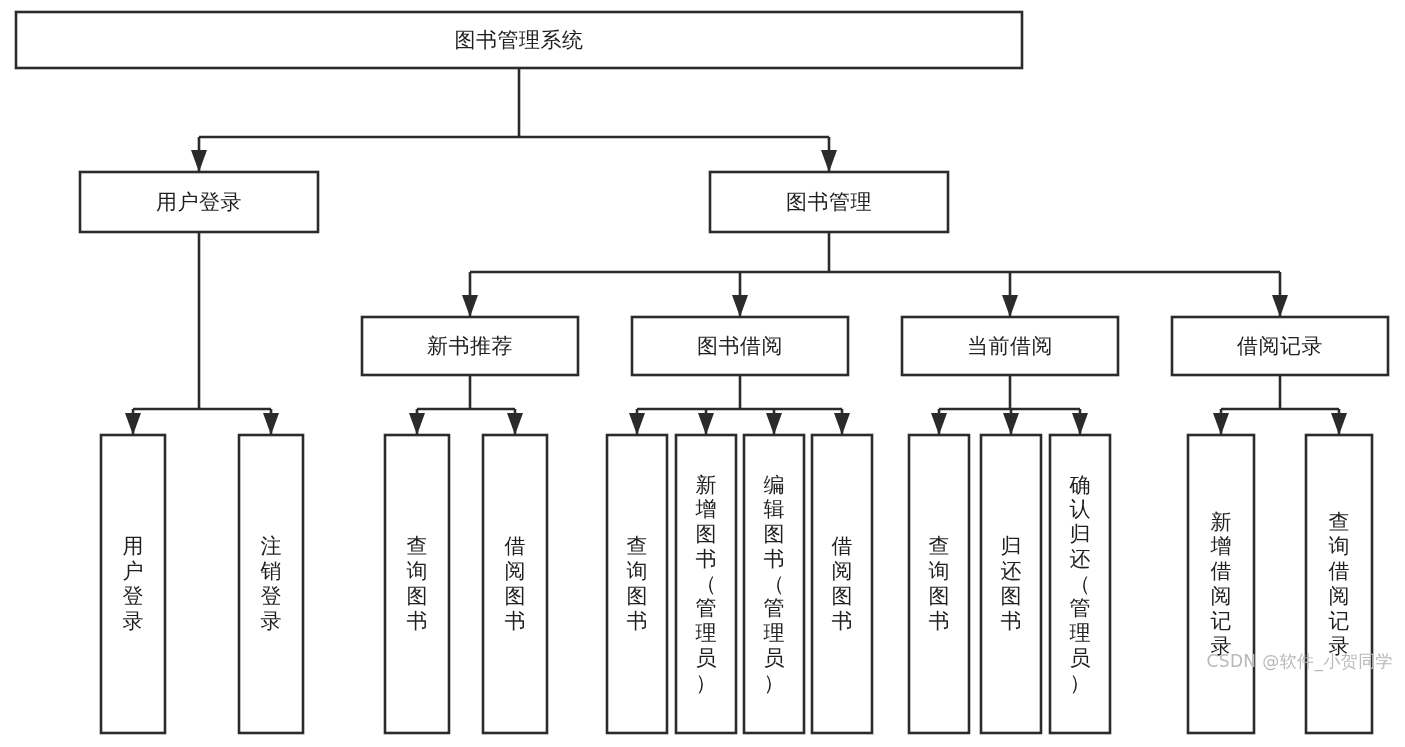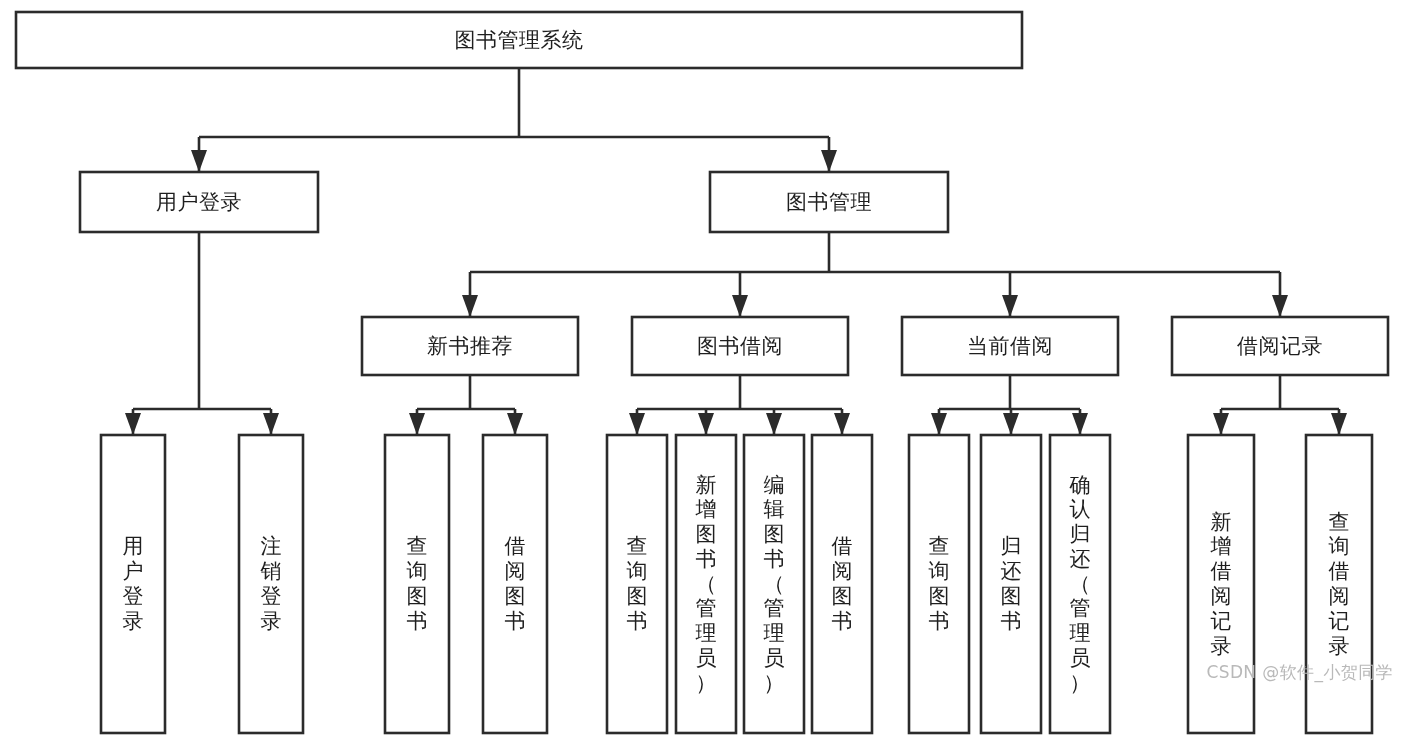--- a/index.html
+++ b/index.html
@@ -62,21 +62,21 @@
     color: #1f1f1f;
     pointer-events: none;
     text-align: center;
   }
   .node-label-v span.vchar {
     display: block;
   }
   .watermark {
     position: absolute;
     right: 12px;
-    bottom: 6px;
+    bottom: 17px;
     font-family: "DejaVu Sans", "Liberation Sans", sans-serif;
     font-size: 17px;
     color: #b9b9b9;
     white-space: nowrap;
     letter-spacing: 0.4px;
   }
 </style>
 </head>
 <body>
 

